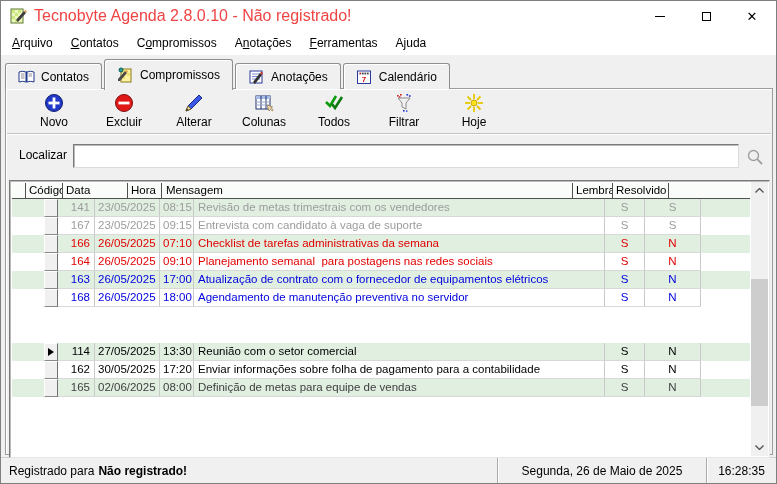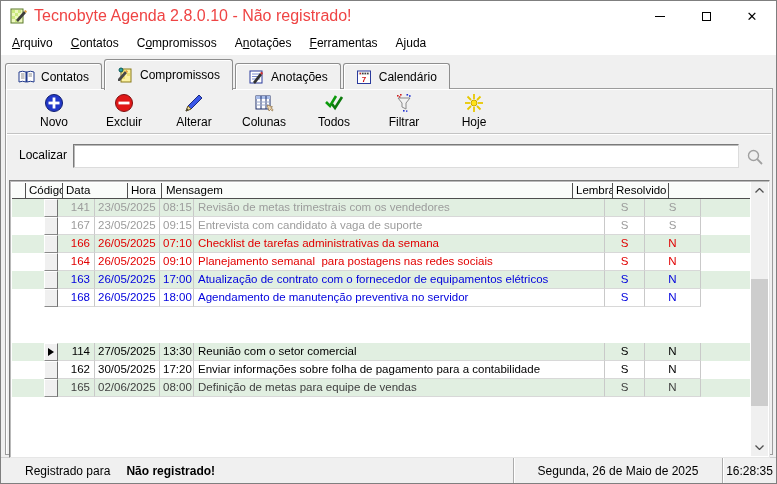--- a/index.html
+++ b/index.html
@@ -73,26 +73,26 @@
   .th.sel { background:#fafcfa; }
   .marker { width:0; height:0; border-left:6px solid #000; border-top:4px solid transparent; border-bottom:4px solid transparent; }
 
   
   .vscroll { position:absolute; right:1px; top:1px; bottom:1px; width:17px; background:#f0f0f0; }
   .sb-arrow { position:absolute; left:0; width:17px; height:17px; display:flex; align-items:center; justify-content:center; }
   .sb-up { top:0; } .sb-down { bottom:0; }
   .sb-thumb { position:absolute; left:0; top:97px; width:17px; height:127px; background:#cdcdcd; }
 
   
-  .statusbar { position:absolute; left:0; right:0; bottom:0; height:26px; background:#f0f0f0; border-top:1px solid #d0d0d0; display:flex; align-items:center; font-size:12px; color:#000;padding-left:16px; }
+  .statusbar { position:absolute; left:0; right:0; bottom:0; height:26px; background:#f0f0f0; border-top:1px solid #d0d0d0; display:flex; align-items:center; font-size:12px; color:#000; }
   .sb-panel { height:100%; display:flex; align-items:center; border-right:1px solid #acacac; box-shadow:1px 0 0 #fff; }
   .sb1 { width:497px; padding-left:8px; }
   .sb2 { width:209px; justify-content:center; }
   .sb3 { flex:1; justify-content:center; border-right:none; box-shadow:none; }
-  .bold { font-weight:bold; margin-left:16px; }
+  .bold { font-weight:bold; margin-left:4px; }
 </style>
 </head>
 <body>
 
 <div class="window">
 
   <div class="titlebar">
     <svg class="app-icon" viewBox="0 0 17 16">
       <rect x="1" y="1" width="12" height="14" fill="#eef7c0" stroke="#5a7a2a"></rect>
       <rect x="2" y="2" width="3" height="3" fill="#cbe97e"></rect>

